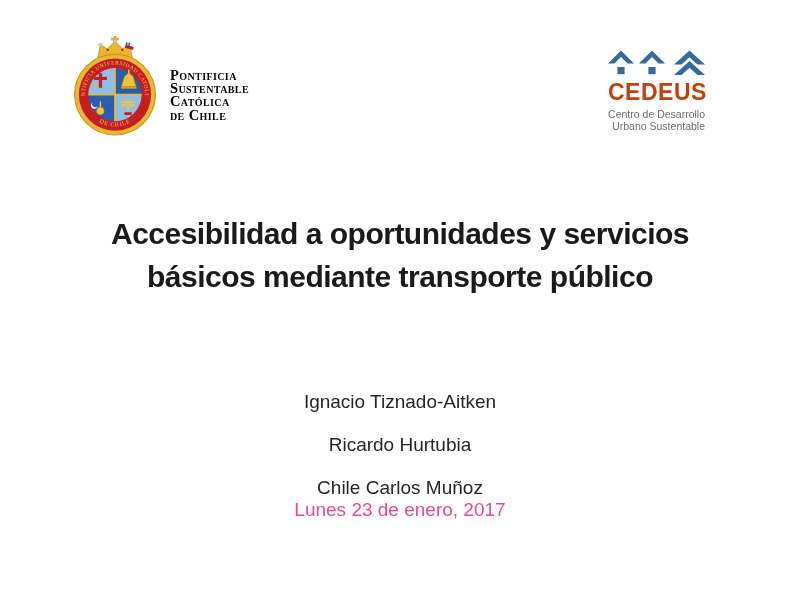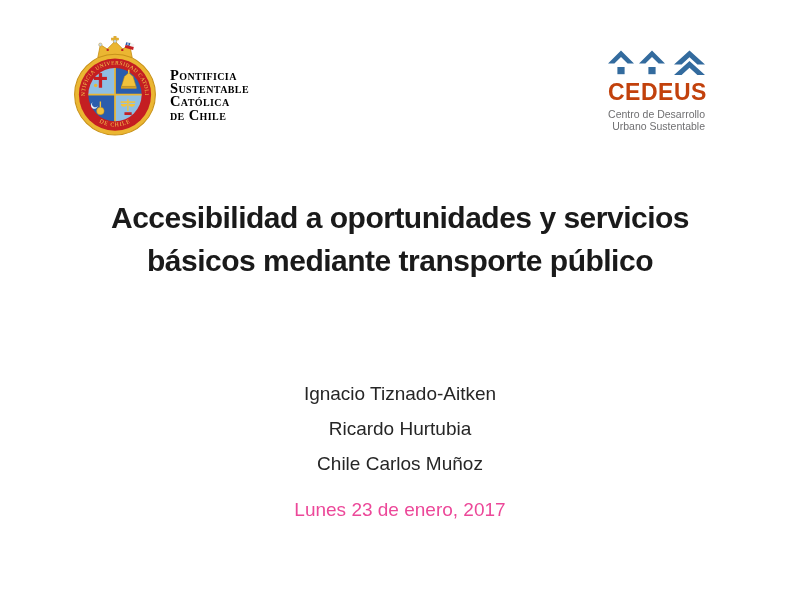--- a/index.html
+++ b/index.html
@@ -67,21 +67,21 @@
     font-size: 10.5px;
     line-height: 11.5px;
     color: #6f6f71;
     text-align: right;
     width: 97px;
   }
 
   
   .title {
     position: absolute;
-    top: 196px;
+    top: 212px;
     left: 0;
     width: 800px;
     text-align: center;
     font-size: 30px;
     font-weight: bold;
     line-height: 43px;
     letter-spacing: -0.5px;
     color: #1a1a1a;
     margin: 0;
   }
@@ -90,21 +90,21 @@
   .authors {
     position: absolute;
     top: 376px;
     left: 0;
     width: 800px;
     text-align: center;
     font-size: 19px;
     line-height: 35px;
     color: #262626;
   }
-  .authors p { margin: 0; }
+  .authors p { margin: 8px; }
 
   
   .date {
     position: absolute;
     top: 499px;
     left: 0;
     width: 800px;
     text-align: center;
     font-size: 19px;
     color: #ec4899;

